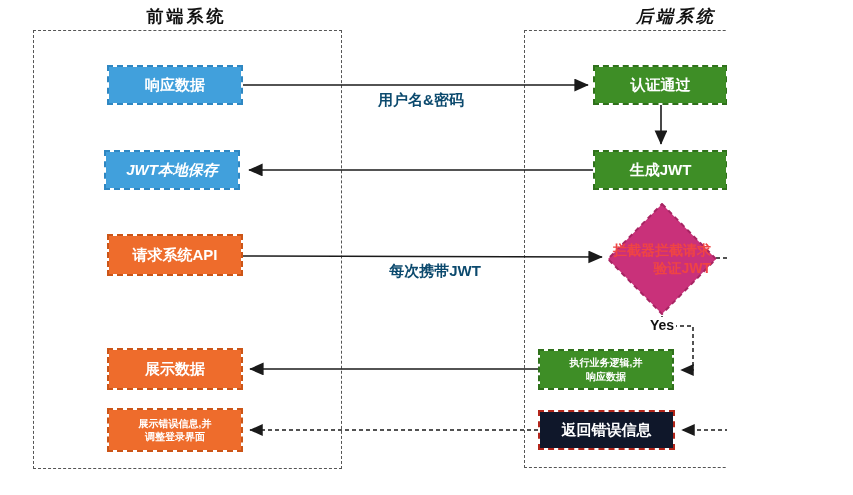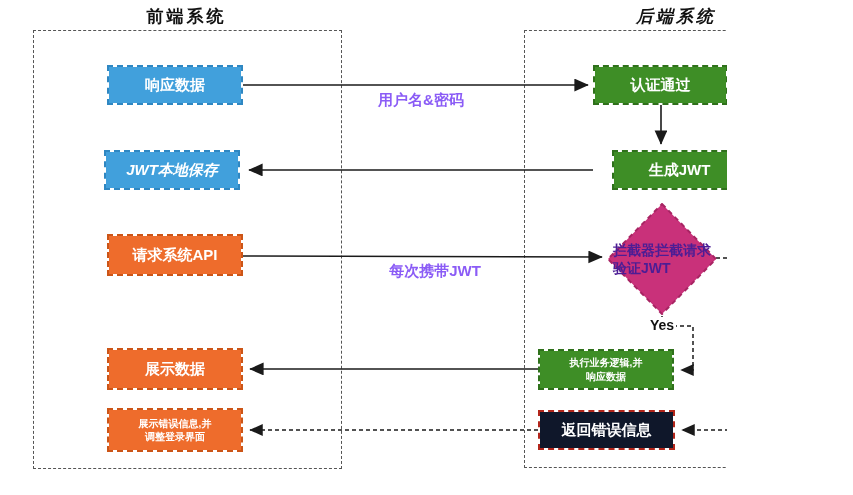--- a/index.html
+++ b/index.html
@@ -42,34 +42,34 @@
   .blue   { background-color: #41A0DC; border-color: #2F87C2; }
   .green  { background-color: #3E8E26; border-color: #2F711B; }
   .orange { background-color: #EE6C2C; border-color: #CC5517; }
   .red    { background-color: #0f172a; border-color: #B2251A; }
   .diamond-wrap { position: absolute; }
   .diamond-wrap svg { position: absolute; left: 0; top: 0; }
   .diamond-label {
     position: absolute;
     left: 0; top: 0; width: 100%; height: 100%;
     display: flex; align-items: center; justify-content: center;
-    text-align: left;
-    color: #4c1d95;
+    text-align: right;
+    color: #ef4444;
     font-size: 14px;
     font-weight: 600;
     line-height: 1.3;
     white-space: pre-line;
   }
   .arrows { position: absolute; left: 0; top: 0; pointer-events: none; }
   .edge-label {
     position: absolute;
     text-align: center;
     font-size: 15px;
     font-weight: 600;
-    color: #8b5cf6;
+    color: #0c4a6e;
   }
   .branch-label {
     position: absolute;
     font-size: 14px;
     font-weight: 600;
     color: #111;
     background: #ffffff;
     padding: 0 2px;
   }
 </style>
@@ -101,21 +101,21 @@
   </svg>
 
   <div class="box blue" style="left:107px; top:65px; width:136px; height:40px;">响应数据</div>
   <div class="box blue" style="left:104px; top:150px; width:136px; height:40px;font-style:italic;">JWT本地保存</div>
   <div class="box orange" style="left:107px; top:234px; width:136px; height:42px;">请求系统API</div>
   <div class="box orange" style="left:107px; top:348px; width:136px; height:42px;">展示数据</div>
   <div class="box orange small" style="left:107px; top:408px; width:136px; height:44px;">展示错误信息,并
 调整登录界面</div>
 
   <div class="box green" style="left:593px; top:65px; width:135px; height:40px;">认证通过</div>
-  <div class="box green" style="left:612px; top:150px; width:135px; height:40px;">生成JWT</div>
+  <div class="box green" style="left:593px; top:150px; width:135px; height:40px;">生成JWT</div>
   <div class="box green small" style="left:538px; top:349px; width:136px; height:41px;">执行业务逻辑,并
 响应数据</div>
   <div class="box red" style="left:538px; top:410px; width:137px; height:40px;">返回错误信息</div>
 
   <div class="diamond-wrap" style="left:598px; top:203px; width:128px; height:112px;">
     <svg width="128" height="112" viewBox="0 0 128 112">
       <polygon points="64,1 118,56 64,111 10,56" fill="#C9317A" stroke="#A82463" stroke-width="2" stroke-dasharray="5 4"></polygon>
     </svg>
     <div class="diamond-label">拦截器拦截请求
 验证JWT</div>

